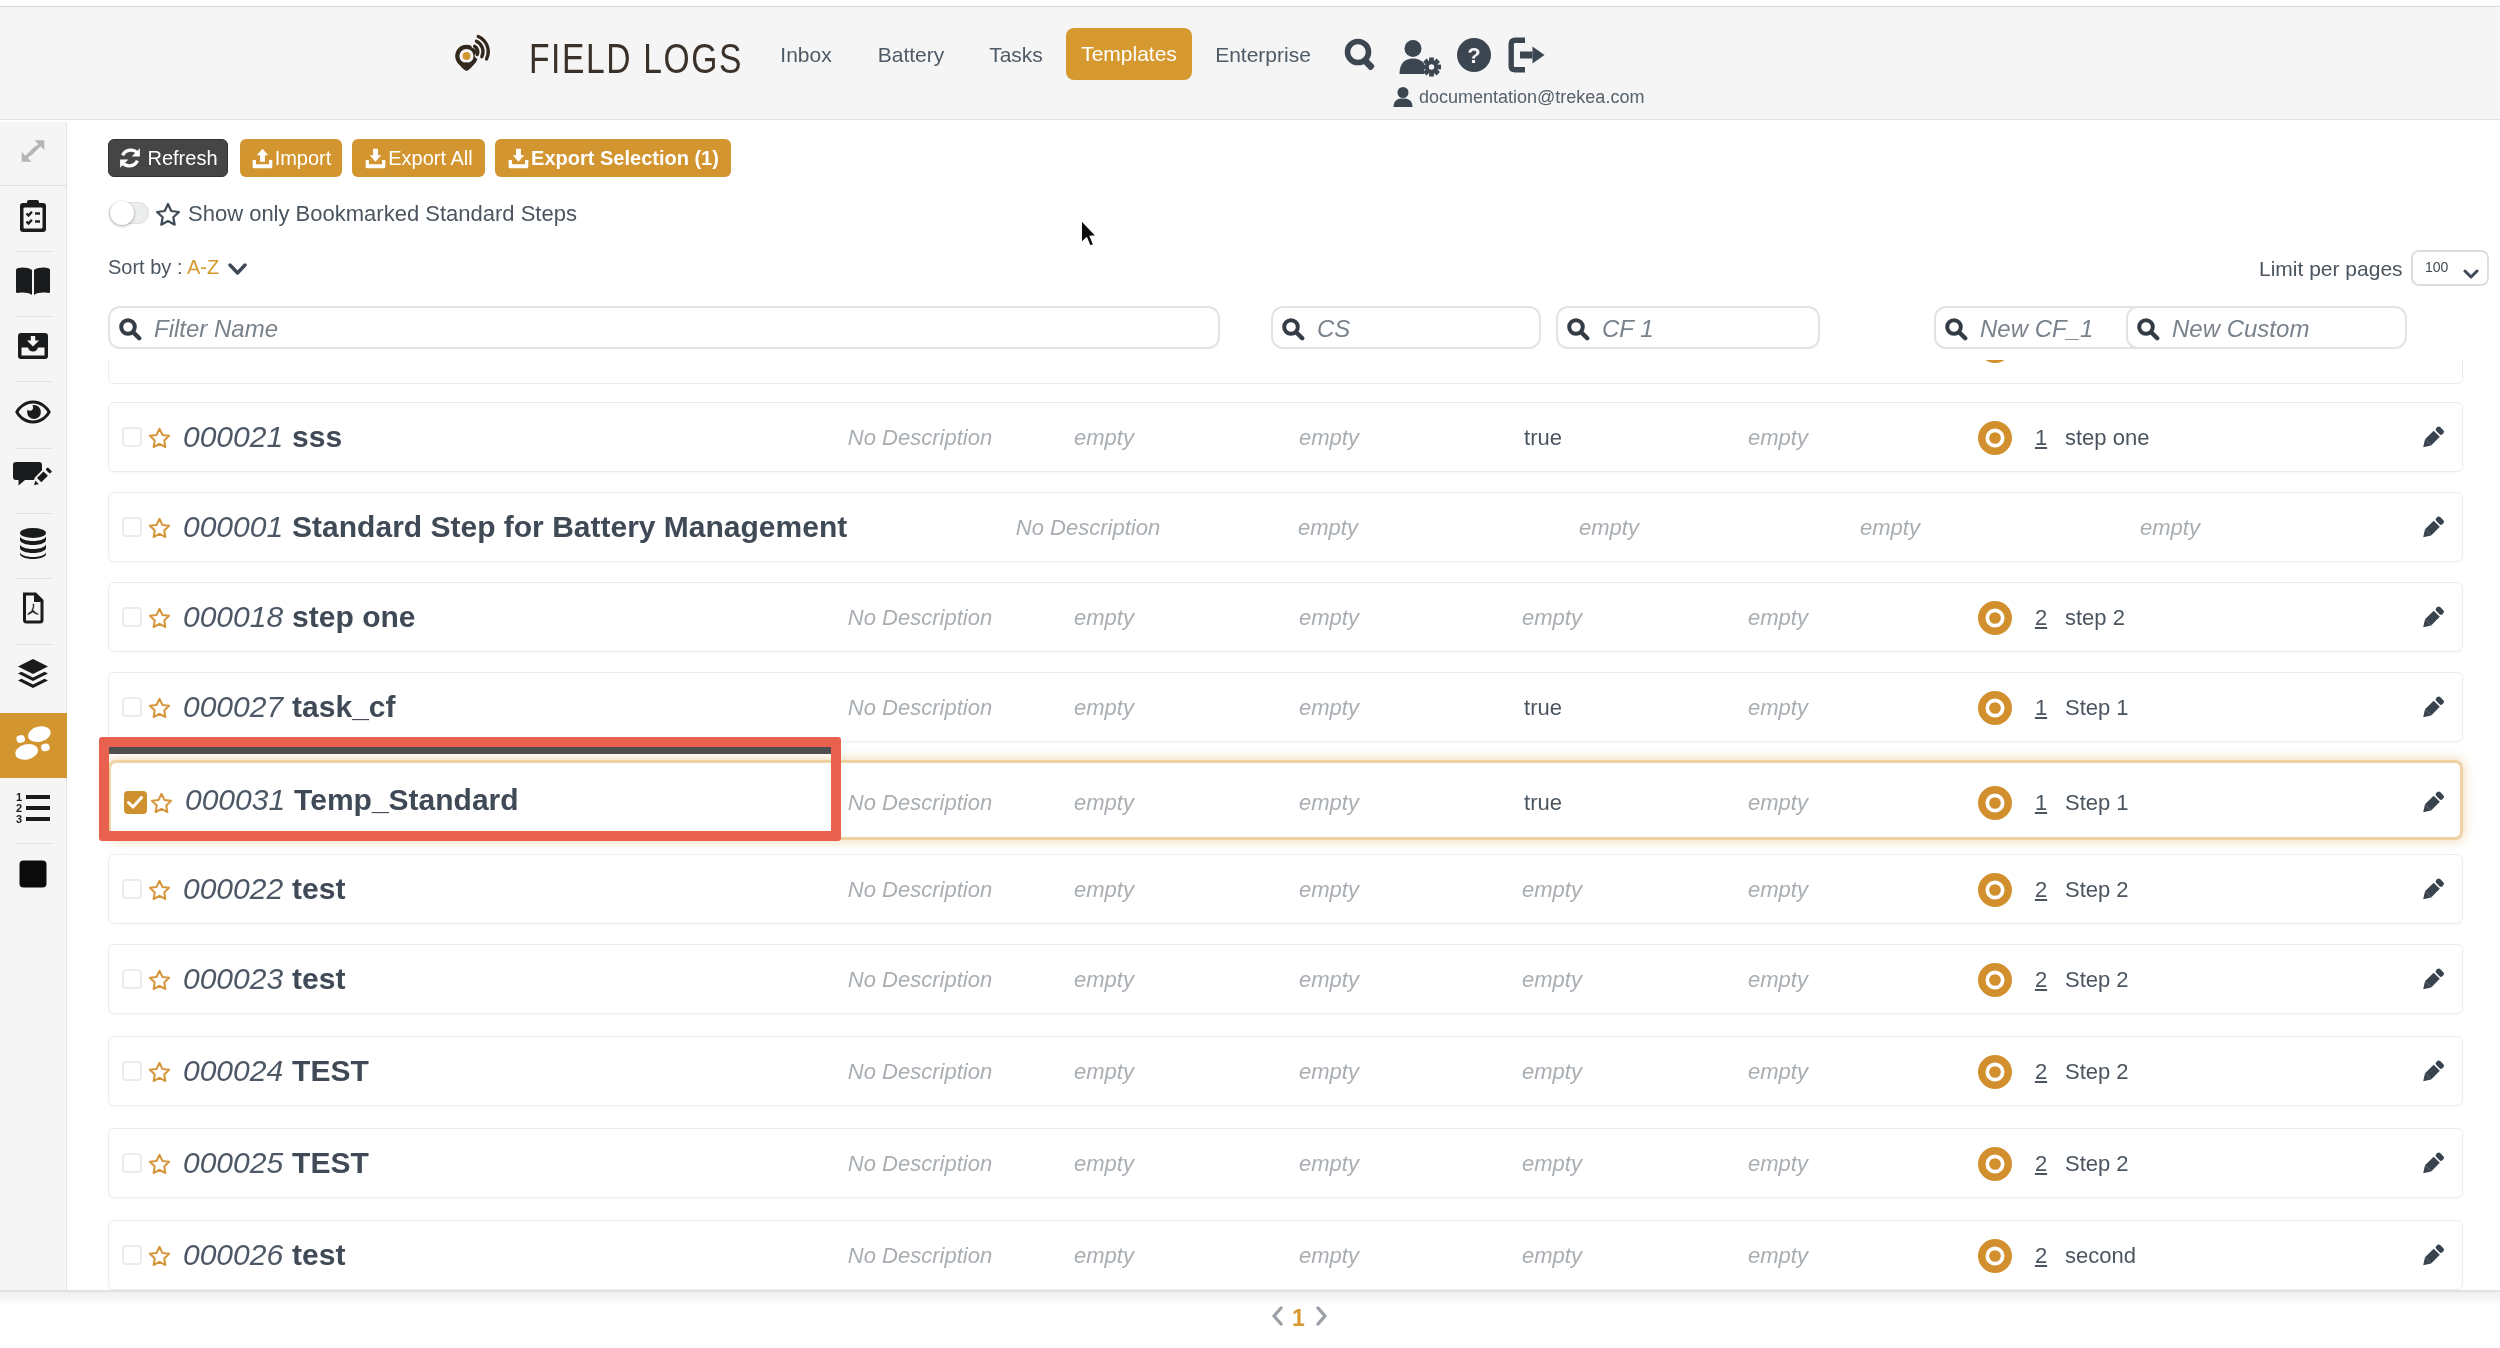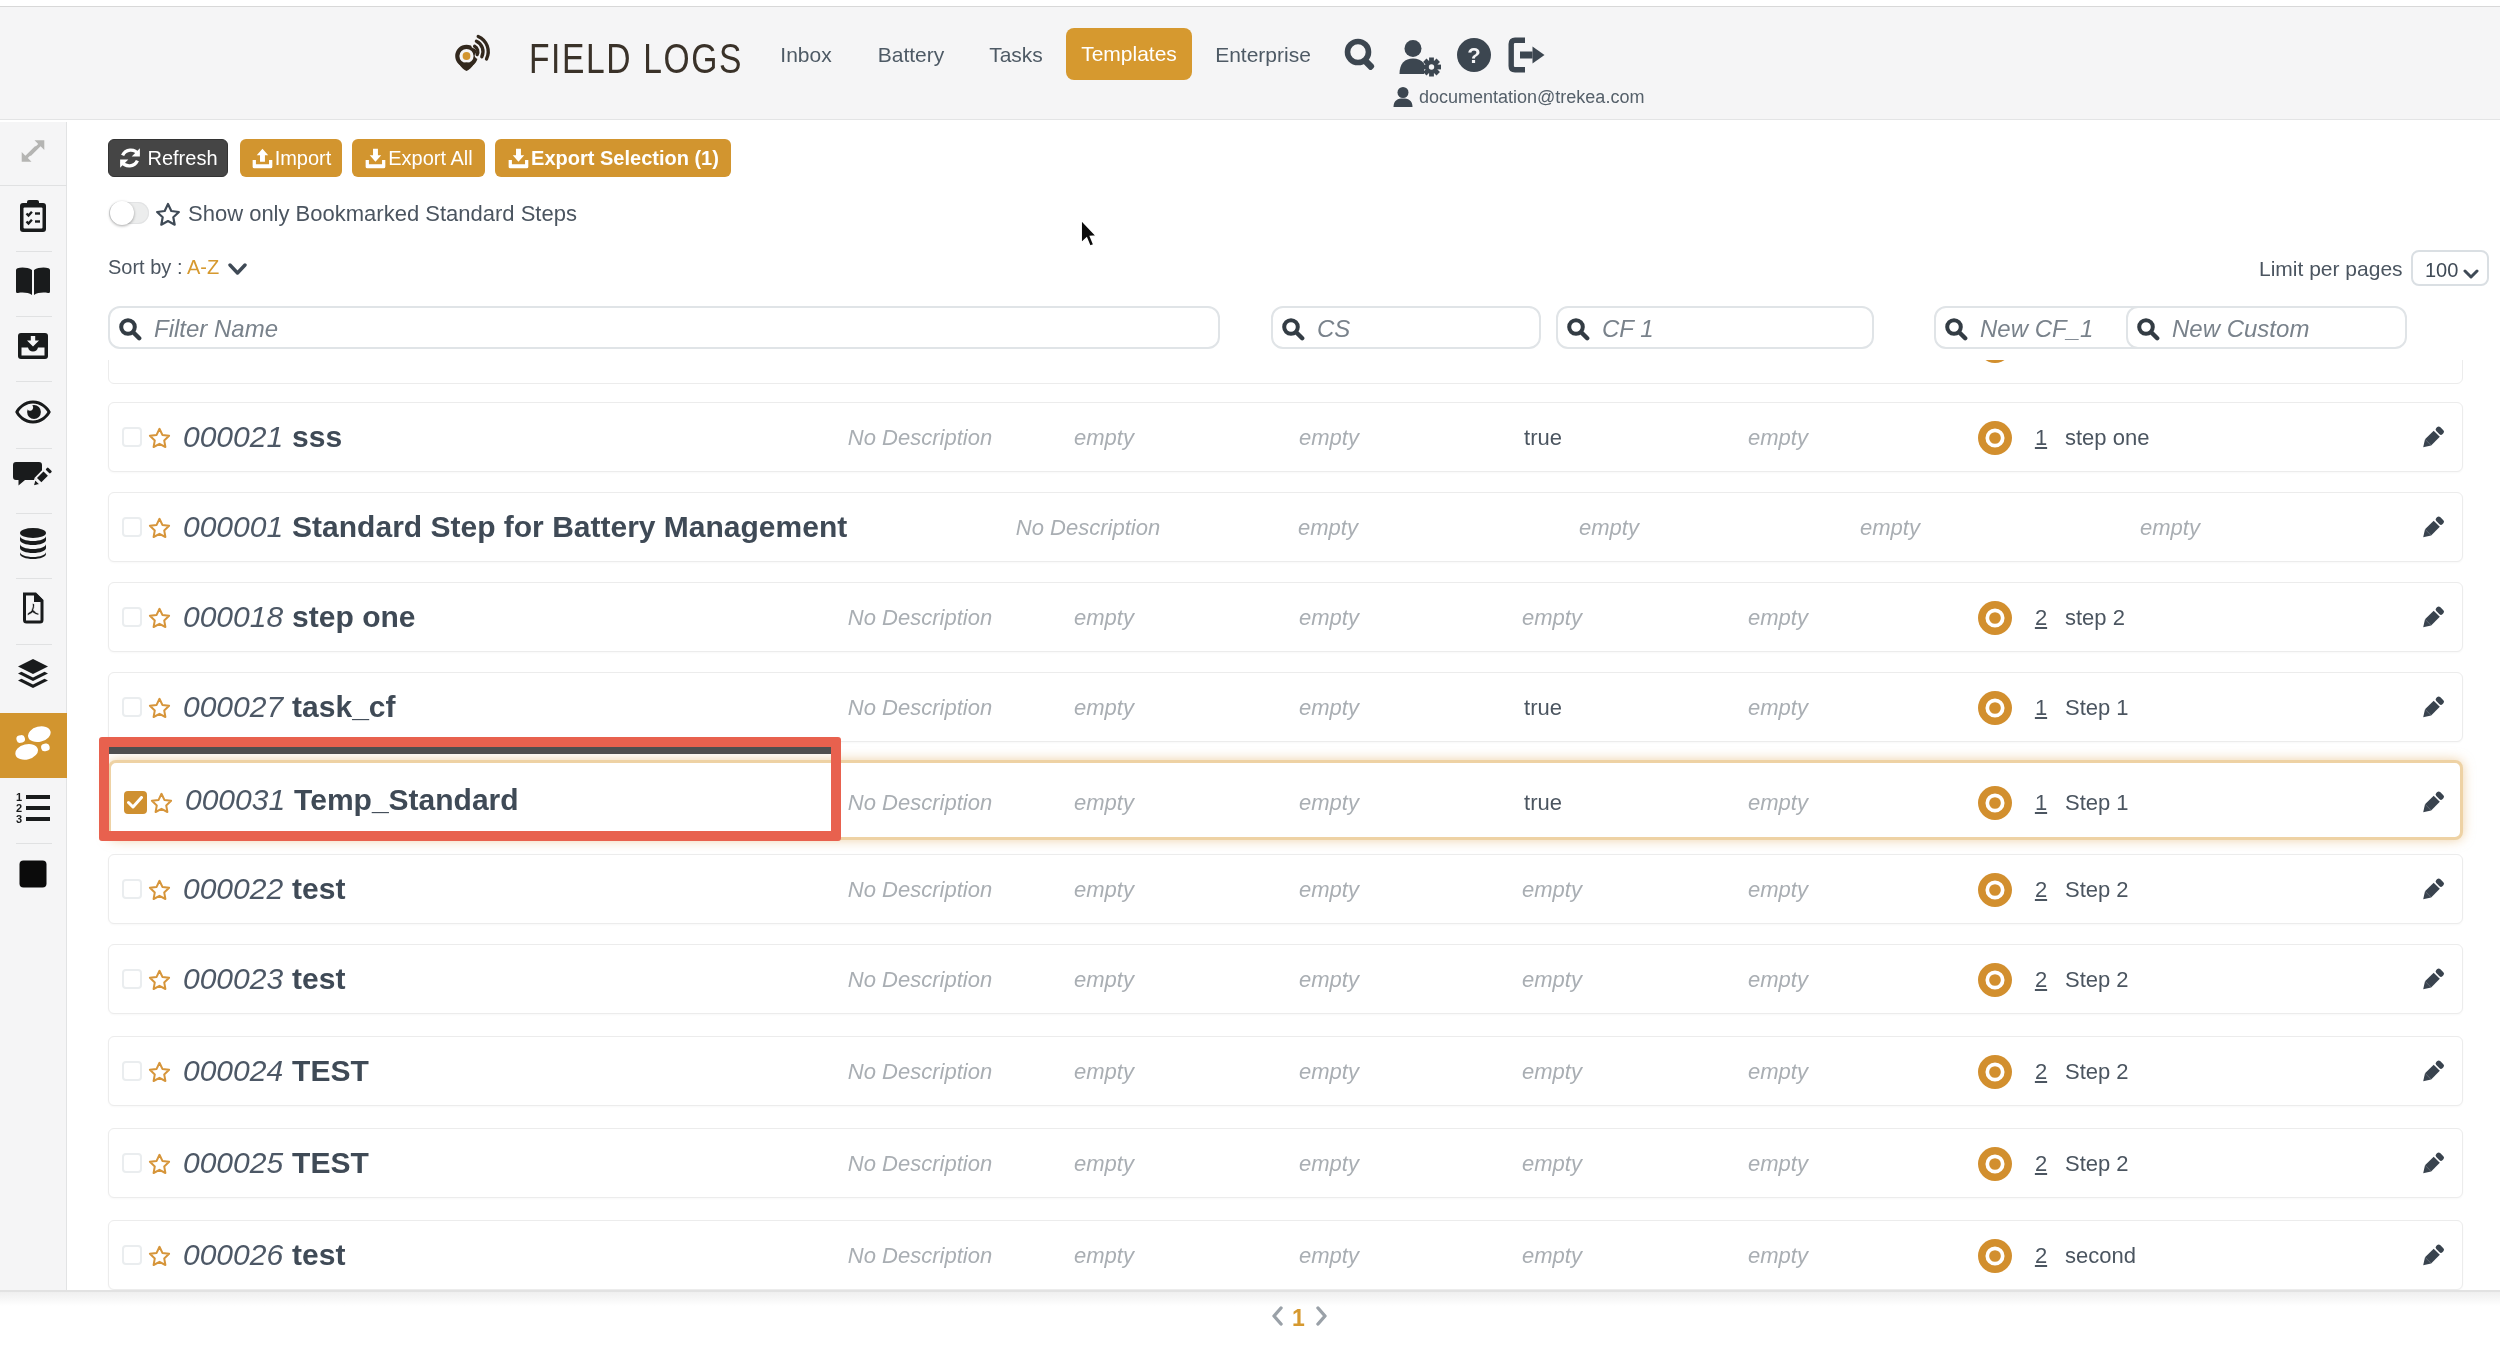--- a/index.html
+++ b/index.html
@@ -232,40 +232,40 @@
       <path d="M13 2 L16.3 9 L23.9 10 L18.3 15.2 L19.7 22.7 L13 19 L6.3 22.7 L7.7 15.2 L2.1 10 L9.7 9 Z" fill="none" stroke="#3f4a56" stroke-width="2.2" stroke-linejoin="round"></path>
     </svg></div>
 <div class="abs" style="left:188px;top:201px;font-size:22px;color:#4b5560;">Show only Bookmarked Standard Steps</div>
 
 <div class="abs" style="left:108px;top:256px;font-size:20px;color:#4b5560;">Sort by : <span style="color:#d6992f;">A-Z</span></div>
 <div class="abs" style="left:228px;top:261px;"><svg width="19" height="12" viewBox="0 0 19 12" style="">
       <path d="M2 2 L9.5 10 L17 2" fill="none" stroke="#3f4a56" stroke-width="3.4" stroke-linecap="round" stroke-linejoin="round"></path>
     </svg></div>
 <div class="abs" style="left:2259px;top:257px;font-size:21px;color:#4b5560;">Limit per pages</div>
 <div class="abs" style="left:2411px;top:250px;width:78px;height:36px;border:2px solid #dadfe3;border-radius:8px;background:#fff;">
-  <span style="position:absolute;left:12px;top:7px;font-size:20px;color:#3f4a56;">100</span>
+  <span style="position:absolute;left:12px;top:7px;font-size:14px;color:#3f4a56;">100</span>
   <span style="position:absolute;right:8px;top:13px;"><svg width="16" height="10" viewBox="0 0 16 10" style="">
         <path d="M2 2 L8.0 8 L14 2" fill="none" stroke="#3f4a56" stroke-width="3" stroke-linecap="round" stroke-linejoin="round"></path>
       </svg></span>
 </div>
 <div class="inp" style="left:108px;width:1112px;">
     <span class="mg"><svg width="24" height="24" viewBox="0 0 24 24" style="">
         <circle cx="10" cy="10" r="6.8" fill="none" stroke="#333c44" stroke-width="4"></circle>
 <line x1="15.2" y1="15.2" x2="21.2" y2="21.2" stroke="#333c44" stroke-width="4.4" stroke-linecap="round"></line>
       </svg></span>
     <span class="ph">Filter Name</span>
   </div>
 <div class="inp" style="left:1271px;width:270px;">
     <span class="mg"><svg width="24" height="24" viewBox="0 0 24 24" style="">
         <circle cx="10" cy="10" r="6.8" fill="none" stroke="#333c44" stroke-width="4"></circle>
 <line x1="15.2" y1="15.2" x2="21.2" y2="21.2" stroke="#333c44" stroke-width="4.4" stroke-linecap="round"></line>
       </svg></span>
     <span class="ph">CS</span>
   </div>
-<div class="inp" style="left:1556px;width:318px;">
+<div class="inp" style="left:1556px;width:264px;">
     <span class="mg"><svg width="24" height="24" viewBox="0 0 24 24" style="">
         <circle cx="10" cy="10" r="6.8" fill="none" stroke="#333c44" stroke-width="4"></circle>
 <line x1="15.2" y1="15.2" x2="21.2" y2="21.2" stroke="#333c44" stroke-width="4.4" stroke-linecap="round"></line>
       </svg></span>
     <span class="ph">CF 1</span>
   </div>
 <div class="inp" style="left:1934px;width:251px;">
     <span class="mg"><svg width="24" height="24" viewBox="0 0 24 24" style="">
         <circle cx="10" cy="10" r="6.8" fill="none" stroke="#333c44" stroke-width="4"></circle>
 <line x1="15.2" y1="15.2" x2="21.2" y2="21.2" stroke="#333c44" stroke-width="4.4" stroke-linecap="round"></line>

